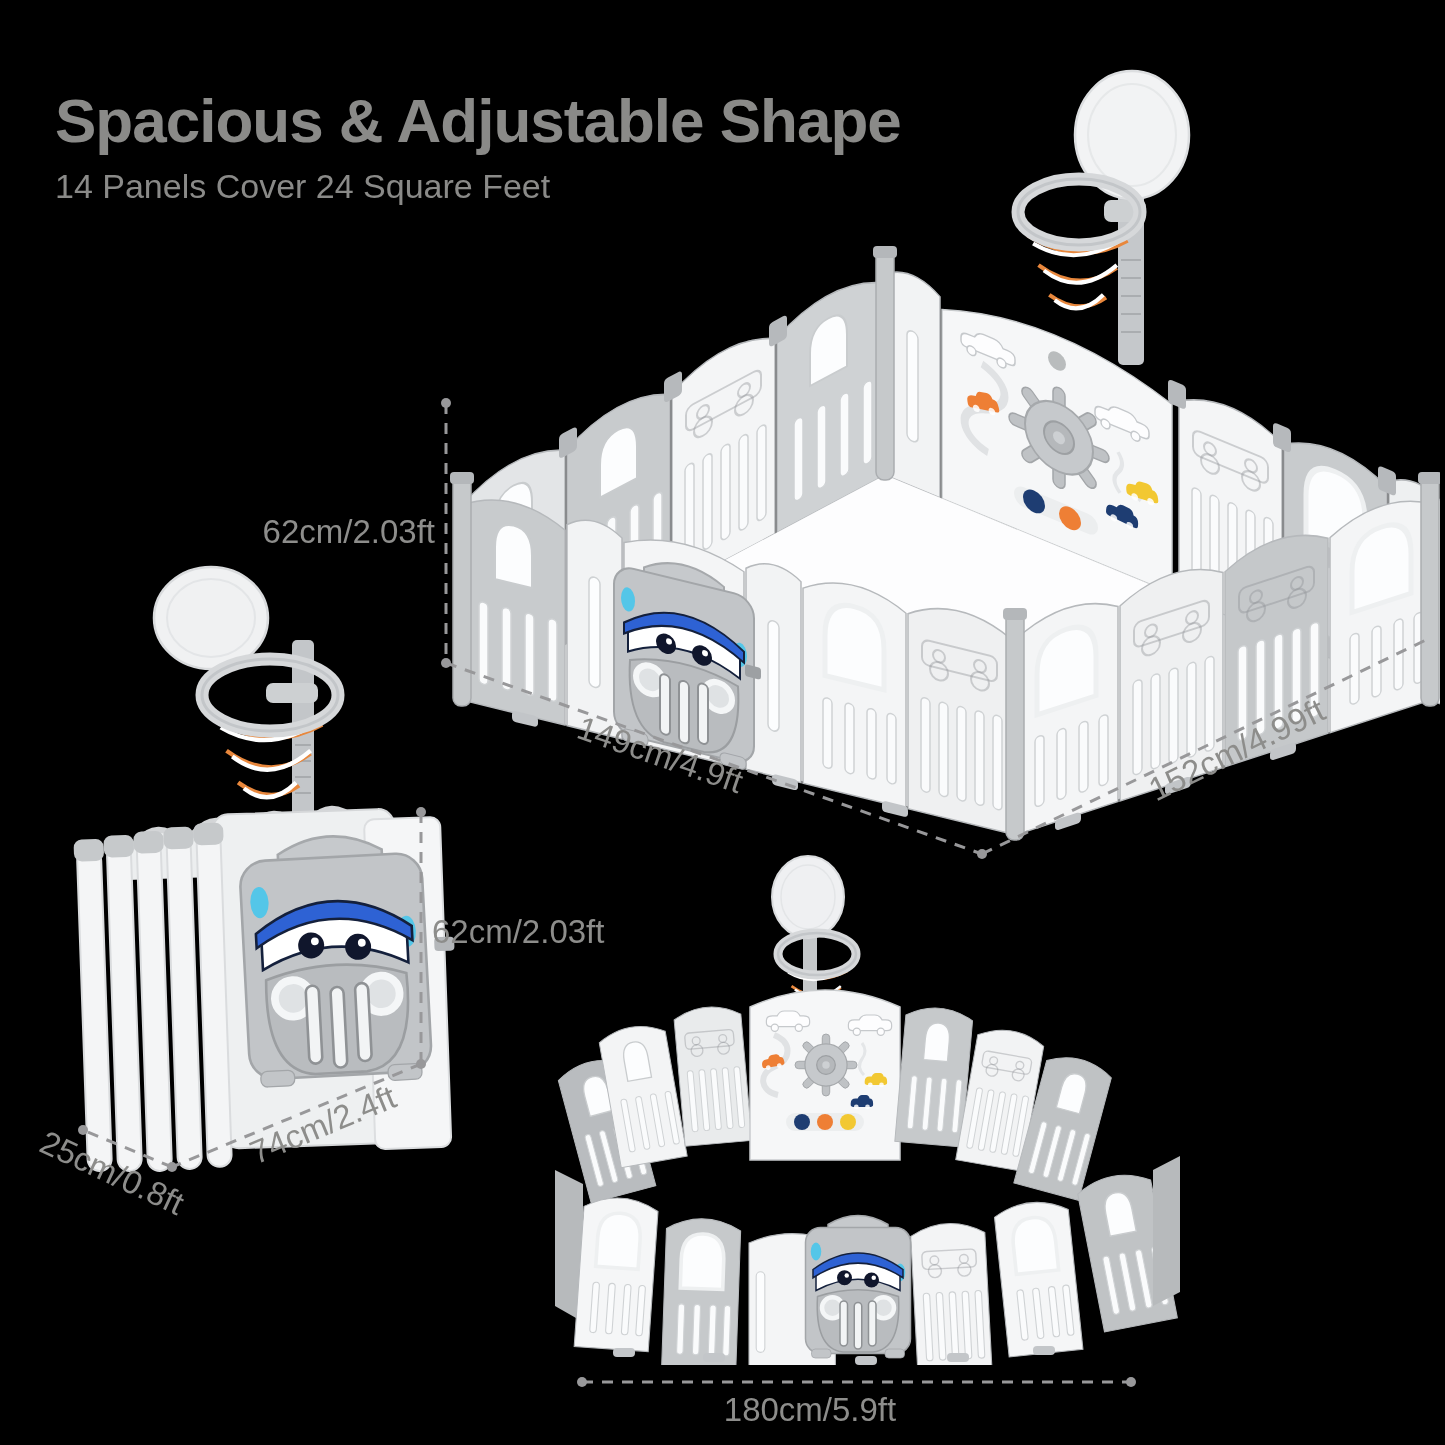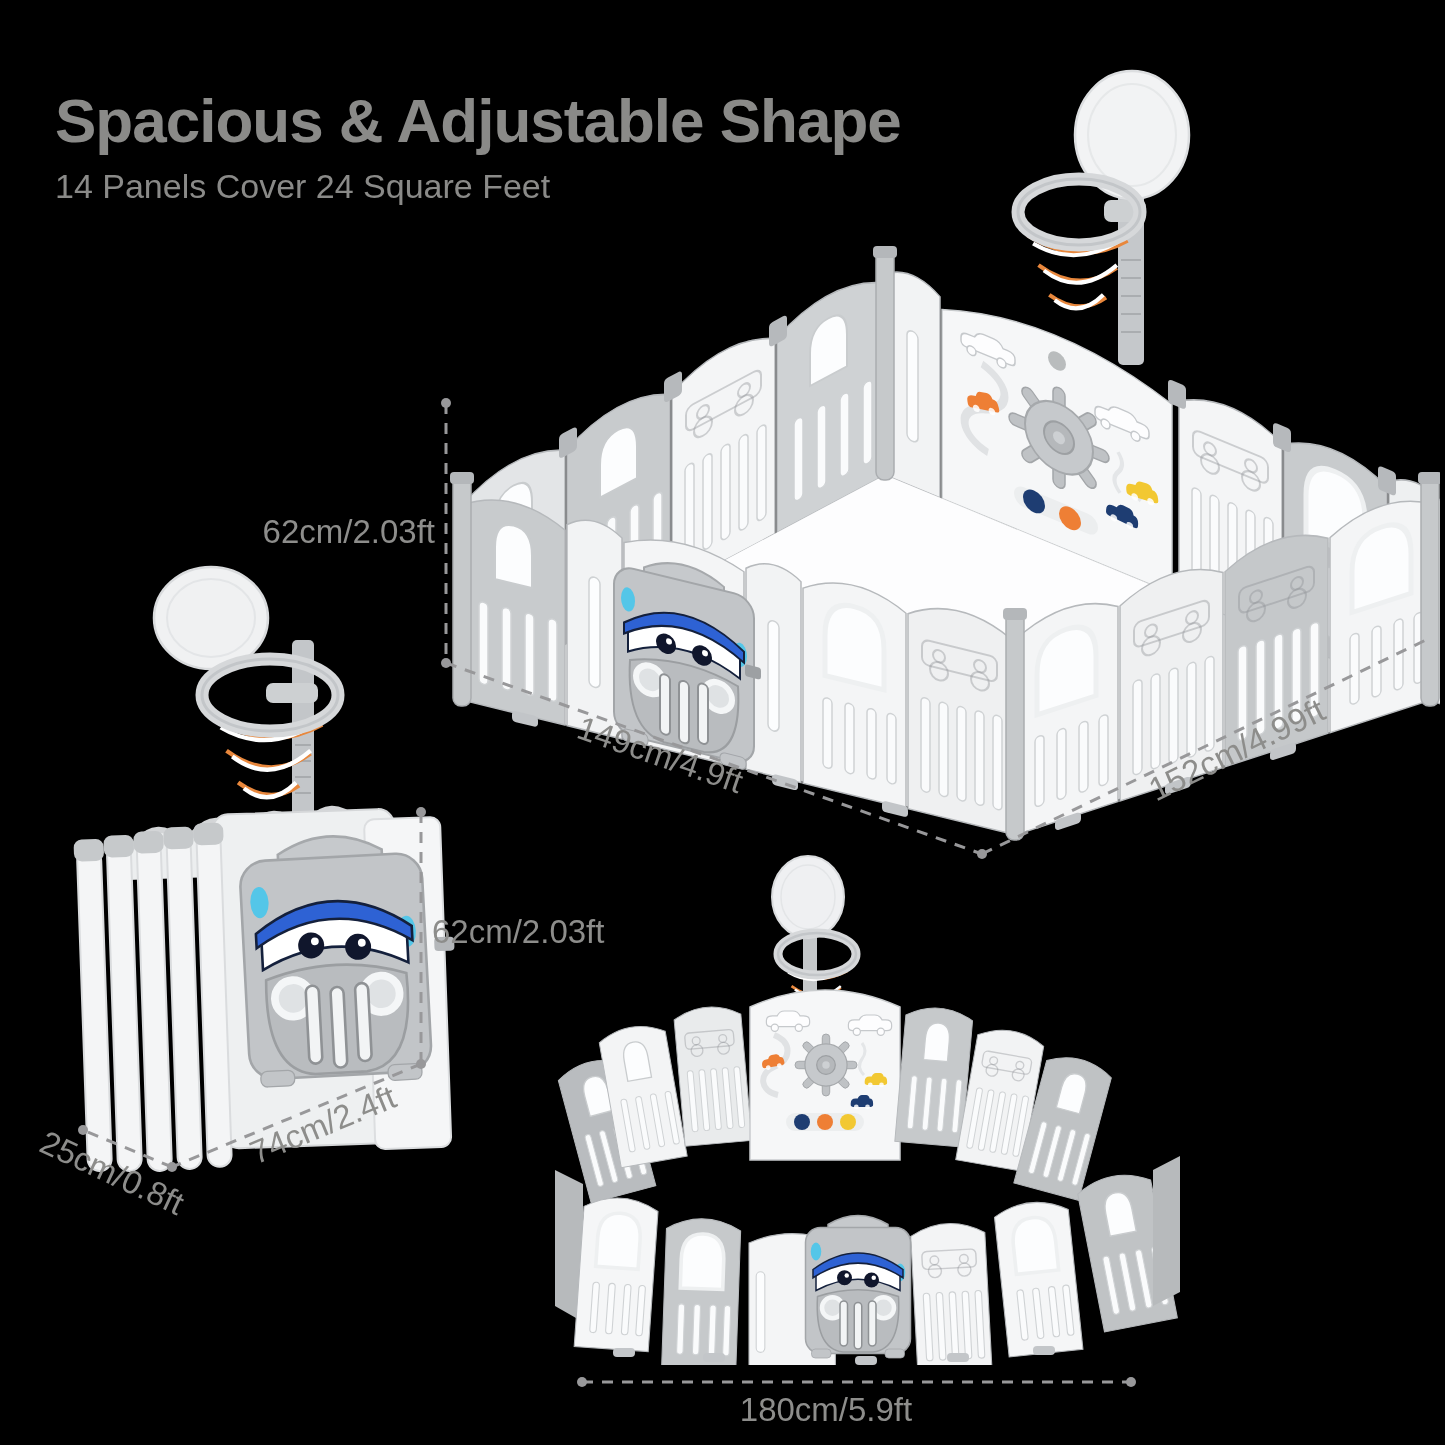--- a/index.html
+++ b/index.html
@@ -356,15 +356,15 @@
         <circle cx="1131" cy="1382" r="5"></circle>
     </g>
   </svg>
 
   <div class="dim" style="left:235px;top:513px;width:200px;text-align:right;">62cm/2.03ft</div>
   <div class="dim" style="left:545px;top:736px;width:230px;text-align:center;transform:rotate(19deg);">149cm/4.9ft</div>
   <div class="dim" style="left:1112px;top:731px;width:250px;text-align:center;transform:rotate(-26deg);">152cm/4.99ft</div>
   <div class="dim" style="left:432px;top:913px;width:220px;text-align:left;">62cm/2.03ft</div>
   <div class="dim" style="left:218px;top:1106px;width:210px;text-align:center;transform:rotate(-22.5deg);">74cm/2.4ft</div>
   <div class="dim" style="left:7px;top:1154px;width:210px;text-align:center;transform:rotate(25deg);">25cm/0.8ft</div>
-  <div class="dim" style="left:716px;top:1391px;width:220px;text-align:center;">180cm/5.9ft</div>
+  <div class="dim" style="left:700px;top:1391px;width:220px;text-align:center;">180cm/5.9ft</div>
 
 </div>
 
 </body></html>

